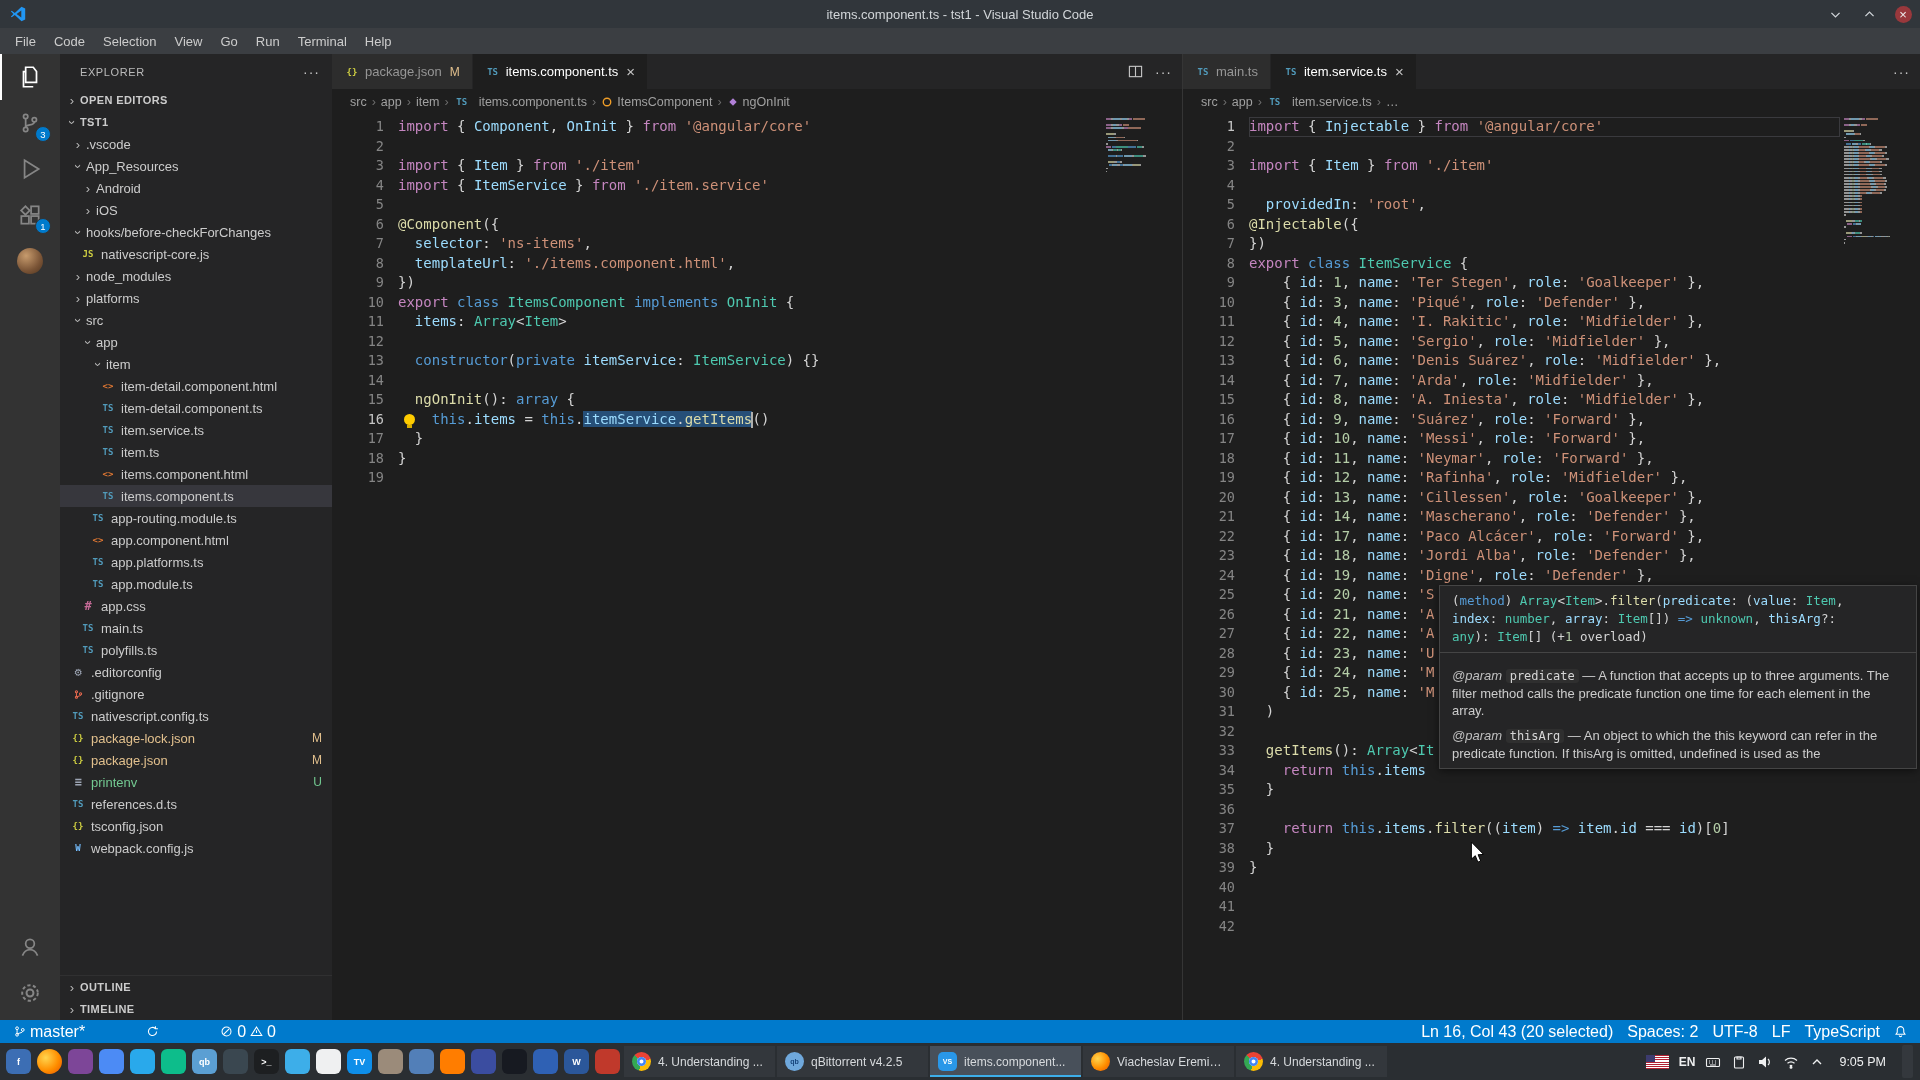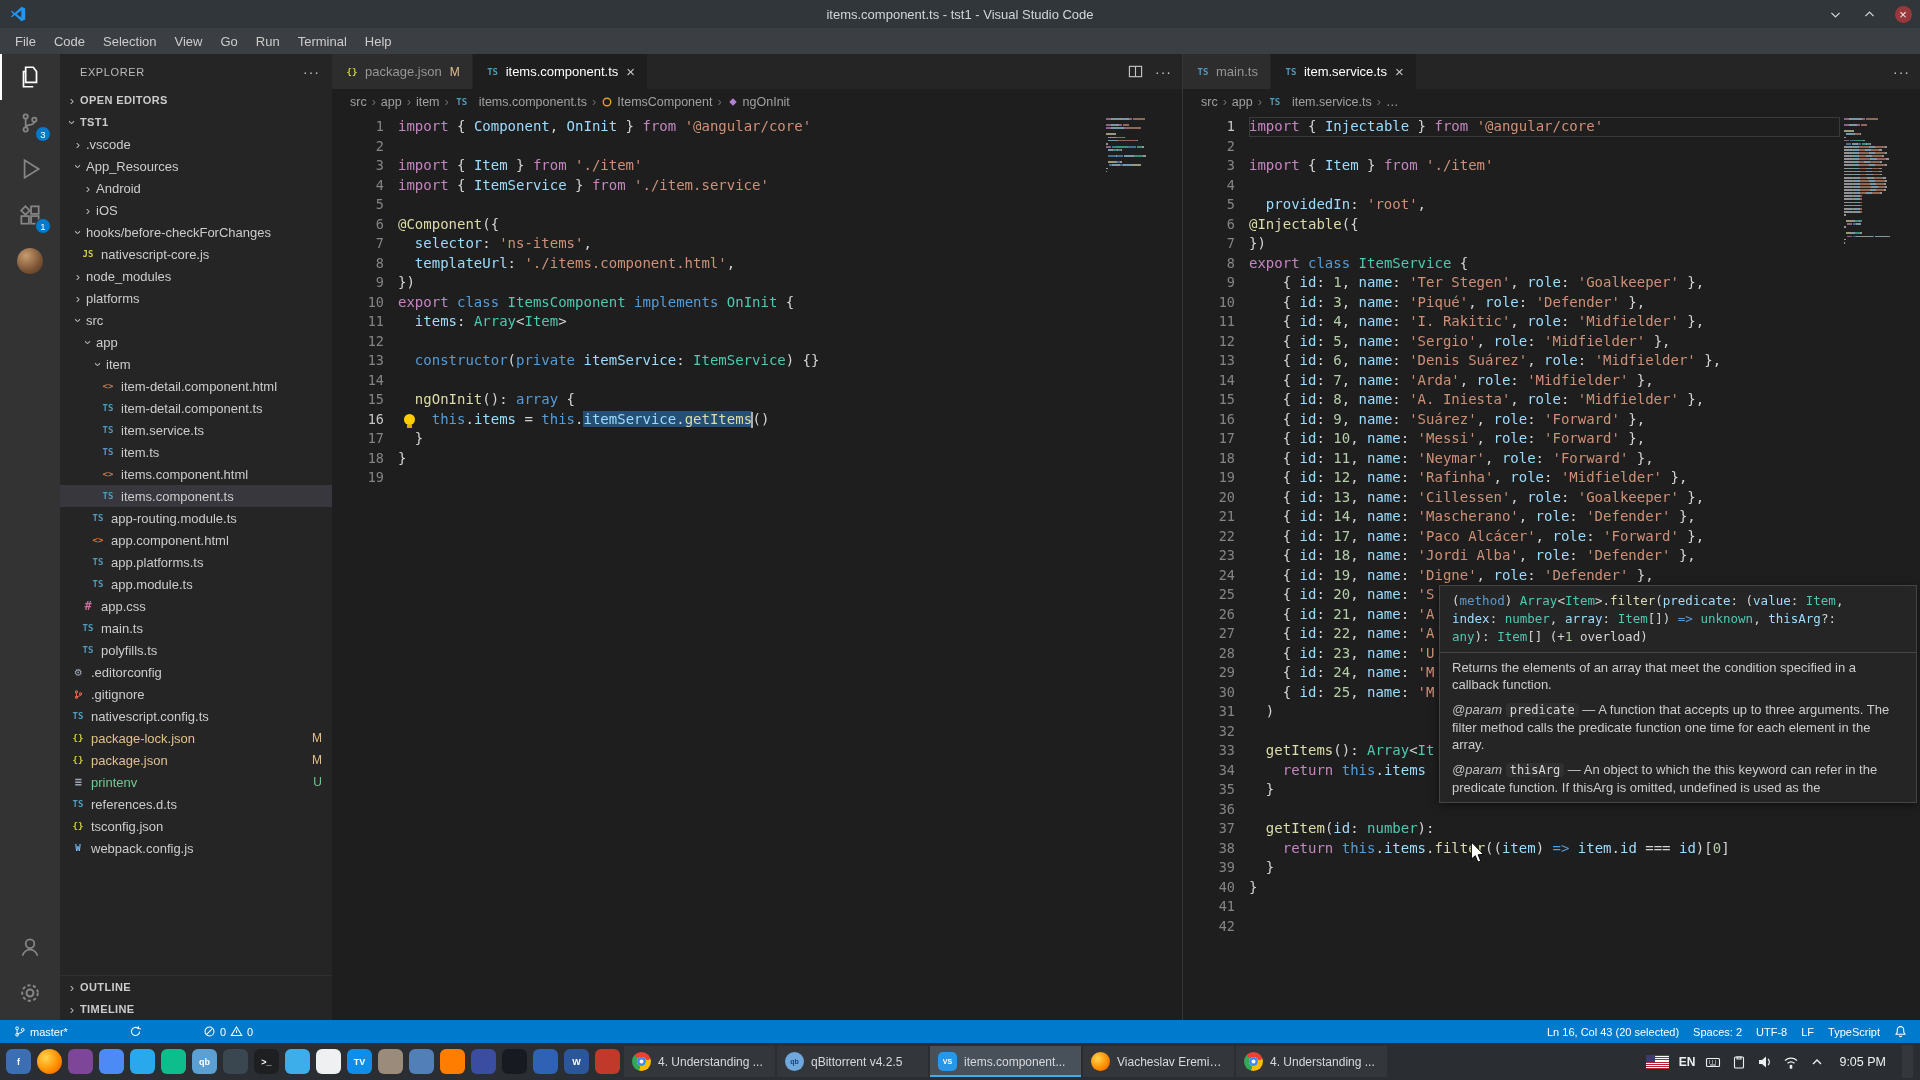--- a/index.html
+++ b/index.html
@@ -120,21 +120,21 @@
   .hov-code { font-family:"DejaVu Sans Mono",monospace; font-size:12.5px; line-height:18px;
     border-bottom:1px solid #454545; white-space:pre-wrap; }
   .hov-doc { line-height:17px; }
   .hov-params p { margin-top:8px; line-height:17px; }
   .hov-params em { color:#c0c0c0; }
   .code-chip { font-family:"DejaVu Sans Mono",monospace; font-size:12px; background:#2f2f2f;
     border-radius:3px; padding:0 4px; color:#d7d7d7; }
 
   
   .statusbar { height:23px; background:#007acc; color:#ffffff; display:flex; align-items:center;
-    font-size:11px; padding:0 6px;gap:47px; }
+    font-size:16px; padding:0 6px;gap:47px; }
   .sb-item { display:flex; align-items:center; gap:4px; padding:0 7px; height:100%; }
   .sb-item svg { width:13px; height:13px; }
   .sb-right { margin-left:auto; display:flex; height:100%; }
 
   
   .taskbar { height:37px; background:#2a2e32; display:flex; align-items:center; padding:0 3px; }
   .tl { width:31px; height:33px; display:flex; align-items:center; justify-content:center; flex:none; }
   .tb-ic { width:25px; height:25px; border-radius:6px; display:flex; align-items:center;
     justify-content:center; color:#fff; font-size:9px; font-weight:bold; flex:none; }
   .ic-chrome { border-radius:50%;
@@ -717,21 +717,20 @@
           <div class="cl"><span class="tk-p">    { </span><span class="tk-v">id</span><span class="tk-p">: </span><span class="tk-n">22</span><span class="tk-p">, </span><span class="tk-v">name</span><span class="tk-p">: </span><span class="tk-r">'A</span></div>
           <div class="cl"><span class="tk-p">    { </span><span class="tk-v">id</span><span class="tk-p">: </span><span class="tk-n">23</span><span class="tk-p">, </span><span class="tk-v">name</span><span class="tk-p">: </span><span class="tk-r">'U</span></div>
           <div class="cl"><span class="tk-p">    { </span><span class="tk-v">id</span><span class="tk-p">: </span><span class="tk-n">24</span><span class="tk-p">, </span><span class="tk-v">name</span><span class="tk-p">: </span><span class="tk-r">'M</span></div>
           <div class="cl"><span class="tk-p">    { </span><span class="tk-v">id</span><span class="tk-p">: </span><span class="tk-n">25</span><span class="tk-p">, </span><span class="tk-v">name</span><span class="tk-p">: </span><span class="tk-r">'M</span></div>
           <div class="cl"><span class="tk-p">  )</span></div>
           <div class="cl"></div>
           <div class="cl"><span class="tk-p">  </span><span class="tk-f">getItems</span><span class="tk-p">(): </span><span class="tk-t">Array</span><span class="tk-p">&lt;</span><span class="tk-t">It</span></div>
           <div class="cl"><span class="tk-p">    </span><span class="tk-k">return</span><span class="tk-p"> </span><span class="tk-s">this</span><span class="tk-p">.</span><span class="tk-v">items</span></div>
           <div class="cl"><span class="tk-p">  }</span></div>
           <div class="cl"></div>
-          <div class="cl"><span class="tk-p">  </span><span class="tk-f">getItem</span><span class="tk-p">(</span><span class="tk-v">id</span><span class="tk-p">: </span><span class="tk-t">number</span><span class="tk-p">): </span></div>
           <div class="cl"><span class="tk-p">    </span><span class="tk-k">return</span><span class="tk-p"> </span><span class="tk-s">this</span><span class="tk-p">.</span><span class="tk-v">items</span><span class="tk-p">.</span><span class="tk-f">filter</span><span class="tk-p">((</span><span class="tk-v">item</span><span class="tk-p">) </span><span class="tk-s">=&gt;</span><span class="tk-p"> </span><span class="tk-v">item</span><span class="tk-p">.</span><span class="tk-v">id</span><span class="tk-p"> === </span><span class="tk-v">id</span><span class="tk-p">)[</span><span class="tk-n">0</span><span class="tk-p">]</span></div>
           <div class="cl"><span class="tk-p">  }</span></div>
           <div class="cl"><span class="tk-p">}</span></div>
           <div class="cl"></div>
         </div>
       <div class="minimap" id="mm-right">
           <div class="mm-line">
             <span class="mm-seg tk-k" style="width:4.8px"></span>
             <span class="mm-seg tk-p" style="width:2.4px"></span>
             <span class="mm-seg tk-v" style="width:8.0px"></span>
@@ -1320,21 +1319,20 @@
         </svg>
       </span>
       <span class="clock">9:05 PM</span>
   <span class="edge-btn"></span>
 </div>
   </div>
 
 <div class="hover">
   <div class="hov-row hov-code" id="hov-code"><div><span class="tk-p">(</span><span class="tk-s">method</span><span class="tk-p">) </span><span class="tk-t">Array</span><span class="tk-p">&lt;</span><span class="tk-t">Item</span><span class="tk-p">&gt;.</span><span class="tk-f">filter</span><span class="tk-p">(</span><span class="tk-v">predicate</span><span class="tk-p">: (</span><span class="tk-v">value</span><span class="tk-p">: </span><span class="tk-t">Item</span><span class="tk-p">,</span></div><div><span class="tk-v">index</span><span class="tk-p">: </span><span class="tk-t">number</span><span class="tk-p">, </span><span class="tk-v">array</span><span class="tk-p">: </span><span class="tk-t">Item</span><span class="tk-p">[]) </span><span class="tk-s">=&gt;</span><span class="tk-p"> </span><span class="tk-t">unknown</span><span class="tk-p">, </span><span class="tk-v">thisArg</span><span class="tk-p">?:</span></div><div><span class="tk-t">any</span><span class="tk-p">): </span><span class="tk-t">Item</span><span class="tk-p">[] (+</span><span class="tk-n">1</span><span class="tk-p"> overload)</span></div></div>
   <div class="hov-row hov-doc">
-    <span>Returns the elements of an array that meet the condition specified in a callback function.</span>
     <div class="hov-params" id="hov-params">
         <p><em>@param</em> <span class="code-chip">predicate</span> — A function that accepts up to three arguments. The filter method calls the predicate function one time for each element in the array.</p>
         <p><em>@param</em> <span class="code-chip">thisArg</span> — An object to which the this keyword can refer in the predicate function. If thisArg is omitted, undefined is used as the</p>
       </div>
   </div>
 </div>
 
 <svg class="mouse-cursor" width="17" height="22" viewBox="0 0 12 18">
   <path d="M1 0 L1 14 L4.2 11.2 L6.3 16.5 L8.6 15.5 L6.5 10.4 L11 10.2 Z" fill="#ffffff" stroke="#000" stroke-width="0.8"></path>
 </svg>

